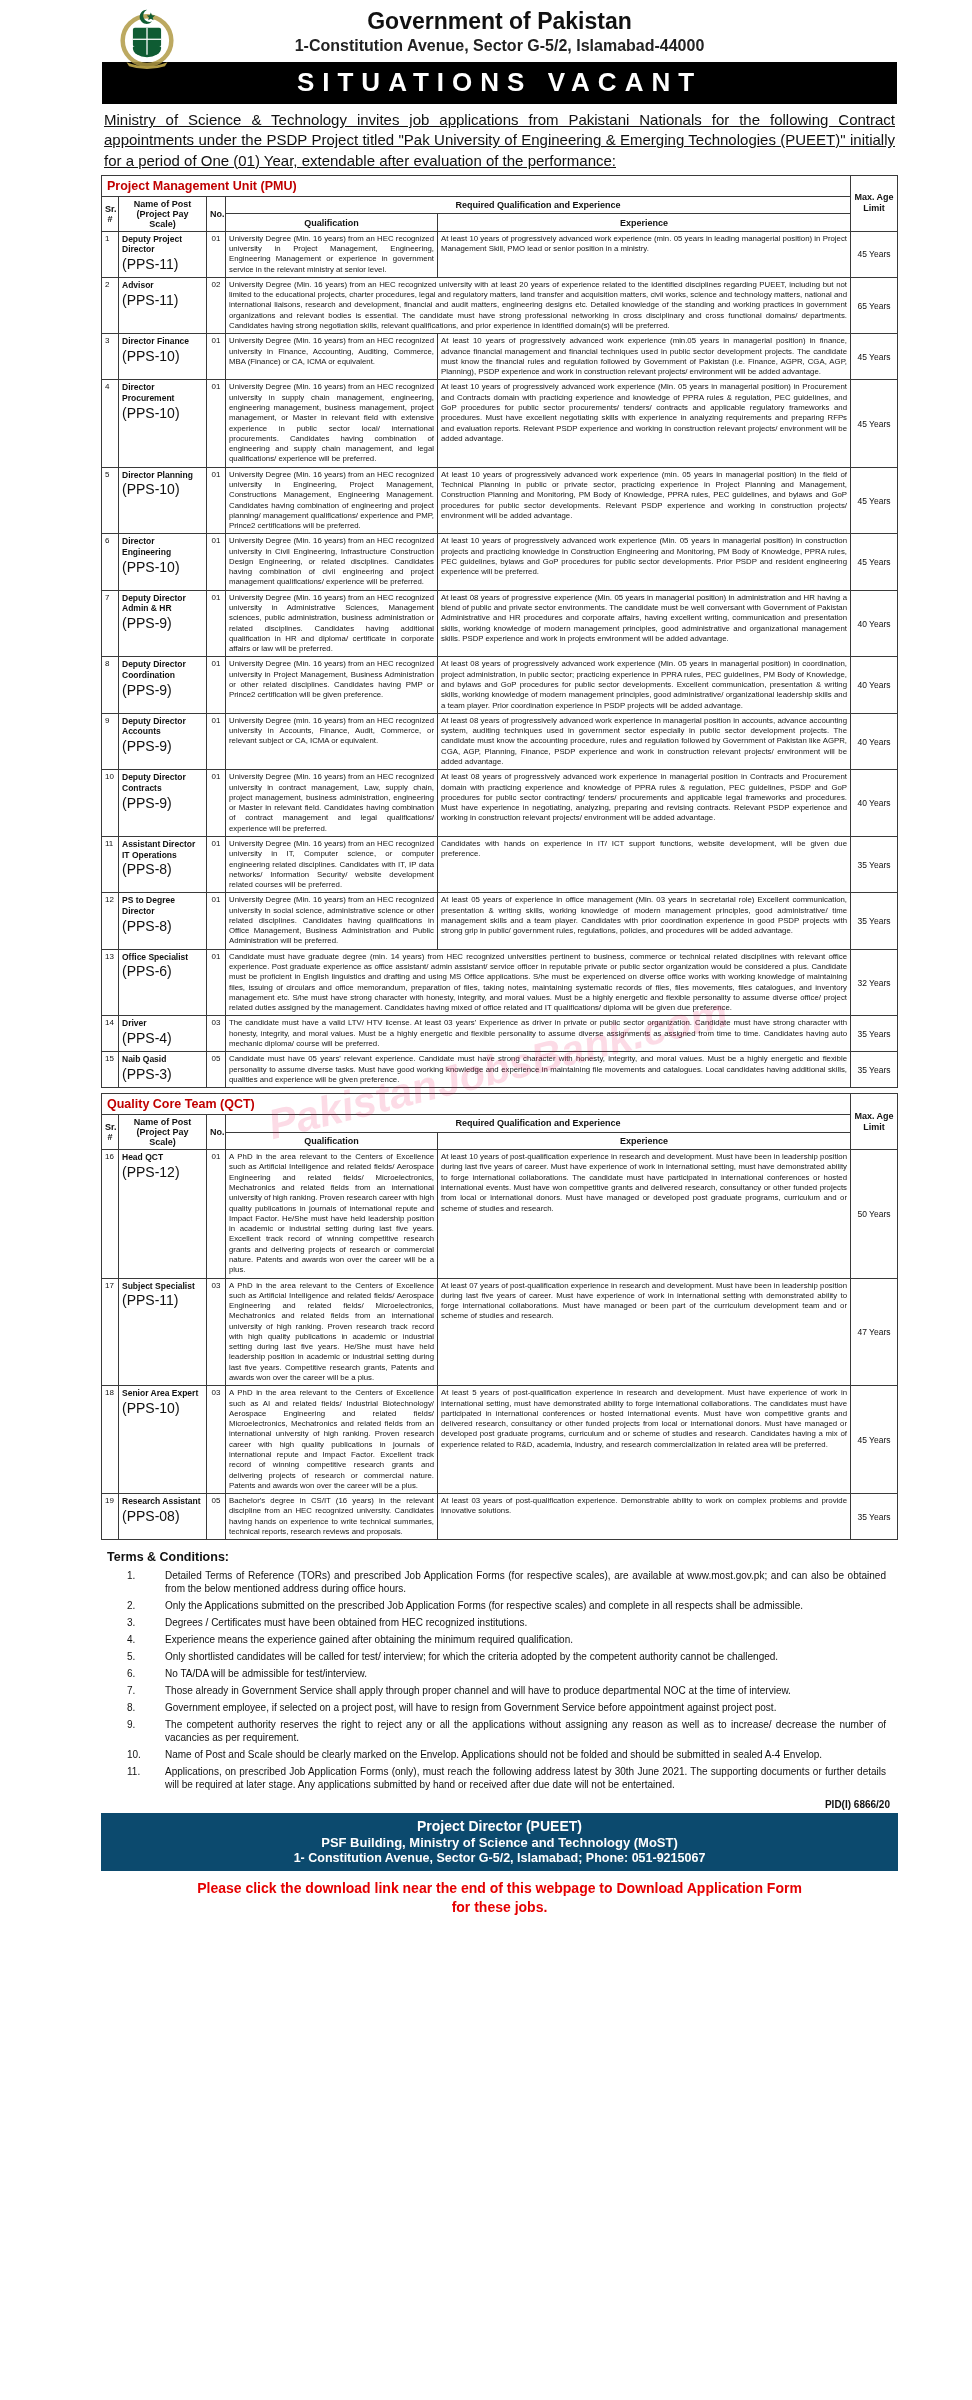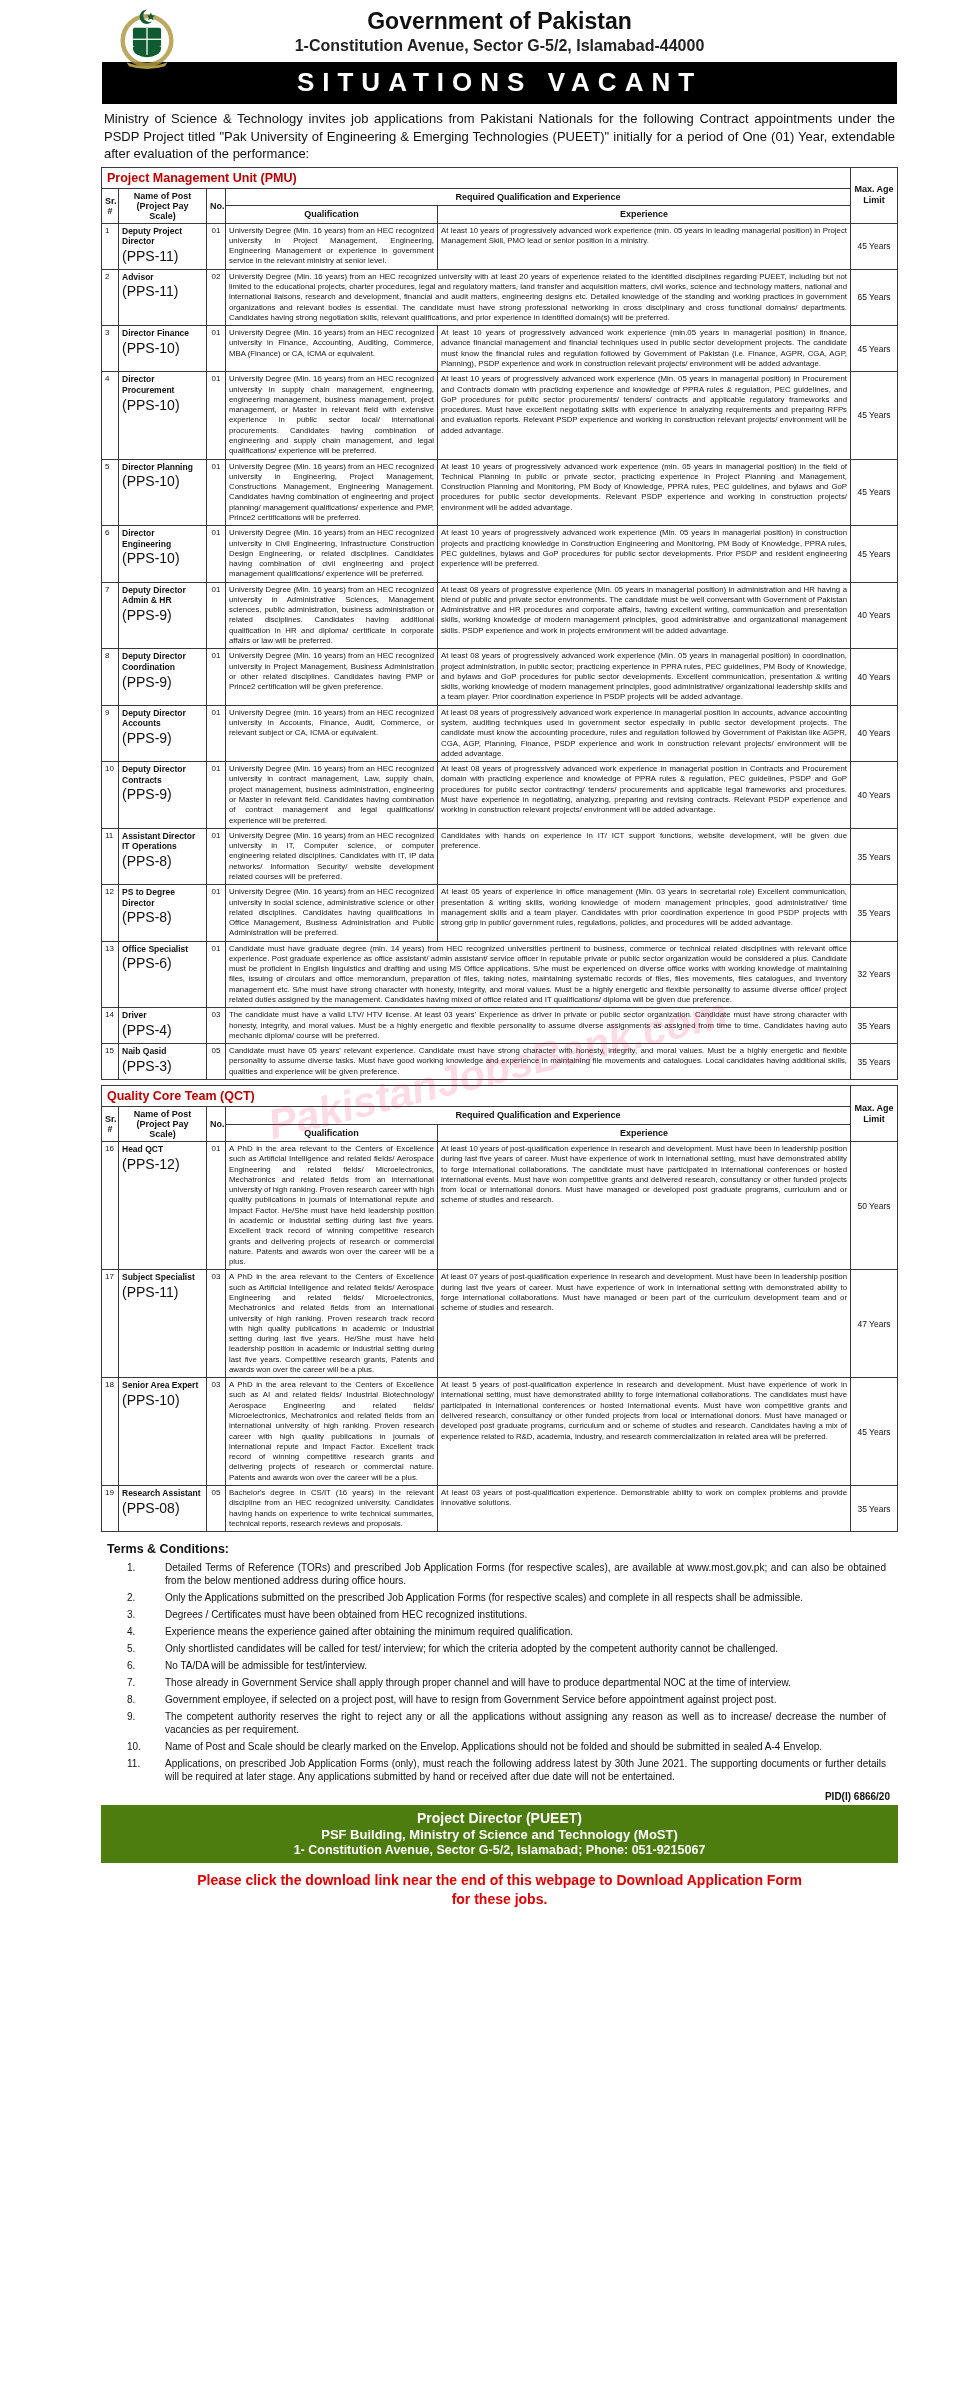--- a/index.html
+++ b/index.html
@@ -10,21 +10,21 @@
   
   .header { position: relative; padding: 8px 4px 2px; text-align: center; }
   .emblem { position: absolute; left: 16px; top: 6px; width: 64px; height: 64px; }
   .gov-title { font-size: 23px; font-weight: bold; color: #111; }
   .ministry-title { font-size: 22px; font-weight: bold; color: #d40000; margin-top: 1px; }
   .addr-title { font-size: 16px; font-weight: bold; color: #222; margin-top: 2px; }
 
   .banner { background: #000; color: #fff; text-align: center; font-size: 26px; font-weight: bold;
             letter-spacing: 8px; padding: 5px 0 6px; margin: 5px 3px 4px; }
 
-  .intro { font-size: 13px; line-height: 1.35; text-align: justify; padding: 2px 5px 4px; color: #111; }
+  .intro { font-size: 15px; line-height: 1.35; text-align: justify; padding: 2px 5px 4px; color: #111; text-decoration: underline; }
 
   
   #sections { padding: 0 2px; }
   table.jobs-table { width: 100%; border-collapse: collapse; table-layout: fixed; }
   table.jobs-table + table.jobs-table { margin-top: 5px; }
   .c-sr  { width: 17px; }
   .c-post{ width: 88px; }
   .c-no  { width: 19px; }
   .c-qual{ width: 212px; }
   .c-age { width: 47px; }
@@ -43,21 +43,21 @@
   
   .terms { padding: 10px 8px 2px; }
   .terms-title { font-size: 12.5px; font-weight: bold; margin-bottom: 5px; }
   .term-item { display: flex; font-size: 10px; line-height: 1.3; margin-bottom: 4px; }
   .term-num { flex: 0 0 58px; padding-left: 20px; }
   .term-text { flex: 1; text-align: justify; padding-right: 6px; }
 
   .pid { text-align: right; font-size: 10px; font-weight: bold; padding: 2px 10px 3px; }
 
   
-  .footer { background: #4d7c0f; color: #fff; text-align: center; padding: 5px 0 6px; margin: 0 2px; }
+  .footer { background: #0c4a6e; color: #fff; text-align: center; padding: 5px 0 6px; margin: 0 2px; }
   .footer-line1 { font-size: 14px; font-weight: bold; }
   .footer-line2 { font-size: 13px; font-weight: bold; margin-top: 1px; }
   .footer-line3 { font-size: 12.5px; font-weight: bold; margin-top: 1px; }
 
   .download-note { color: #e60000; font-weight: bold; font-size: 14px; text-align: center;
                    max-width: 620px; margin: 8px auto 10px; line-height: 1.35; }
 
   .watermark { position: absolute; top: 1045px; left: 190px; transform: rotate(-14deg);
                font-size: 42px; font-style: italic; font-weight: bold;
                color: rgba(235, 0, 80, 0.14); pointer-events: none; white-space: nowrap; }

